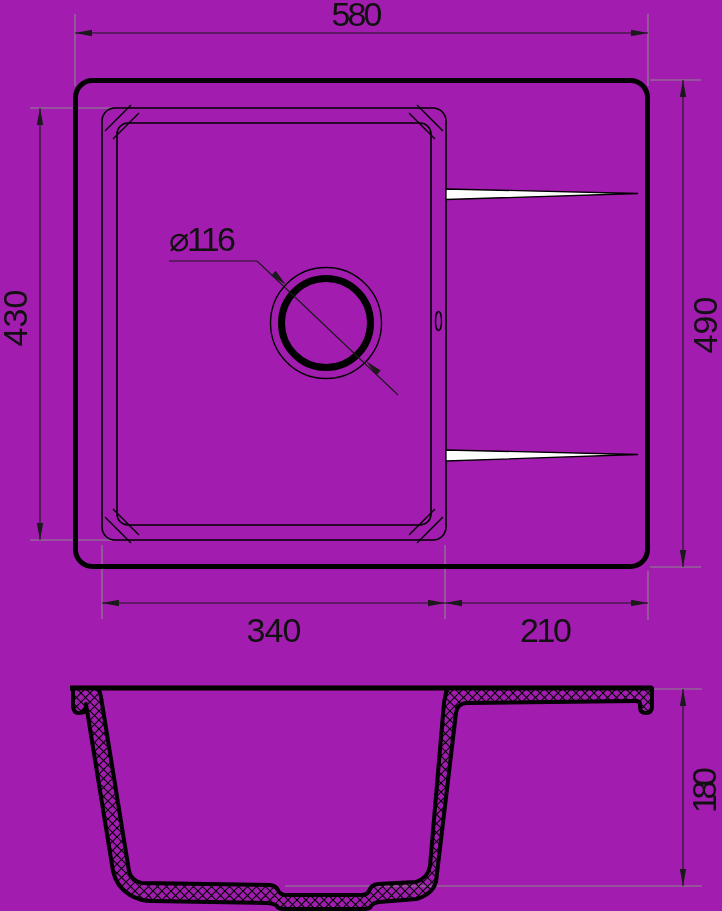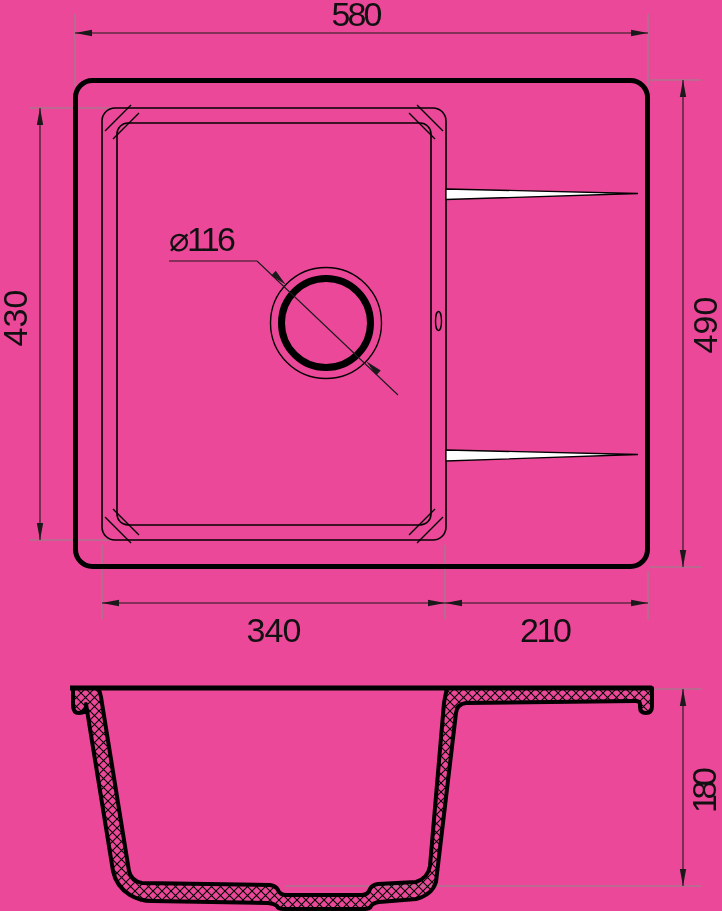--- a/index.html
+++ b/index.html
@@ -7,21 +7,21 @@
     padding: 0;
     background: #ffffff;
     width: 722px;
     height: 911px;
     overflow: hidden;
   }
   .sheet {
     width: 722px;
     height: 911px;
     position: relative;
-    background: #ec4899;
+    background: #a21caf;
     text-decoration: underline;
   }
   svg { display: block; }
   .outline-thick { fill: none; stroke: #000000; stroke-width: 5; }
   .outline-med   { fill: none; stroke: #000000; stroke-width: 1.6; }
   .outline-thin  { fill: none; stroke: #000000; stroke-width: 1.4; }
   .drain-ring    { fill: none; stroke: #000000; stroke-width: 7; }
   .groove        { fill: #ffffff; stroke: #000000; stroke-width: 1.3; }
   .ext-line      { fill: none; stroke: #8a8a8a; stroke-width: 1.1; }
   .dim-line      { fill: none; stroke: #1a1a1a; stroke-width: 1.1; }

